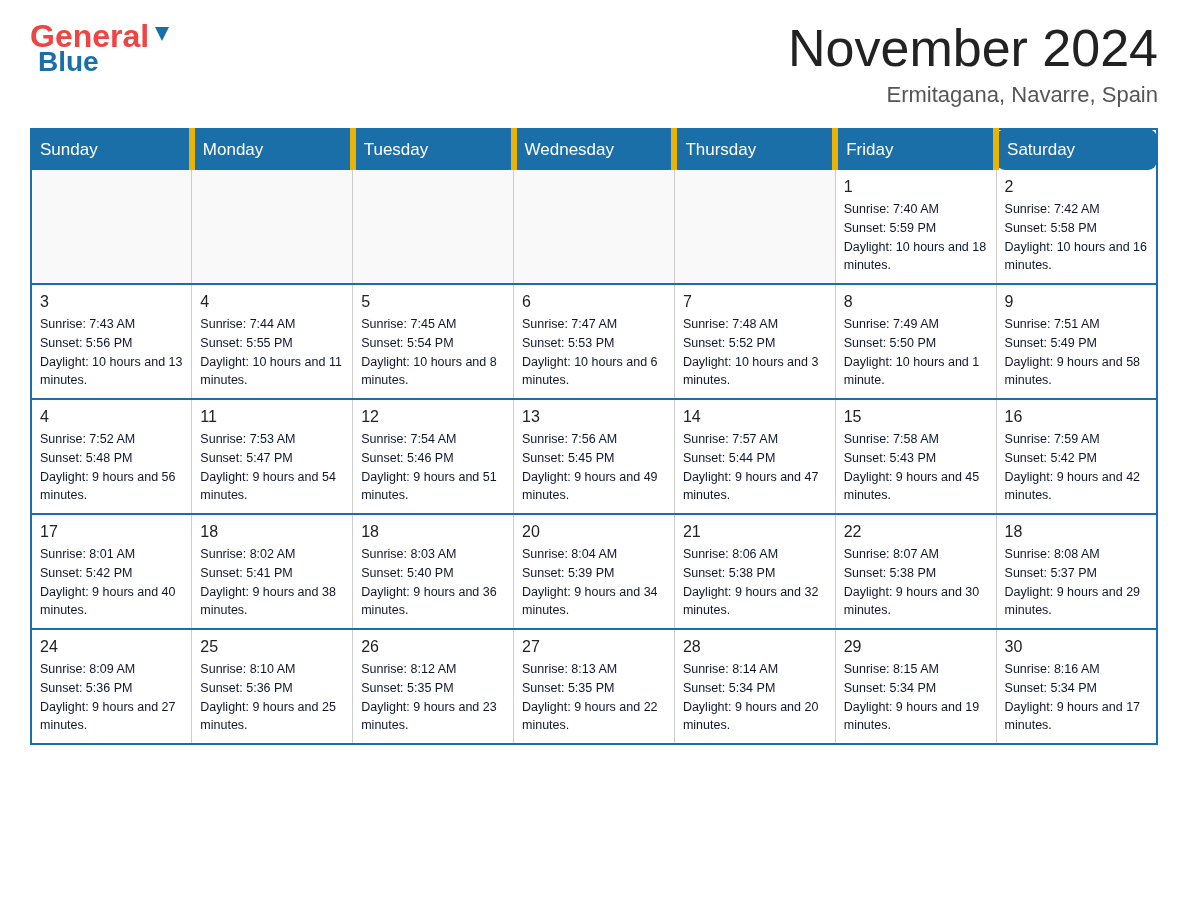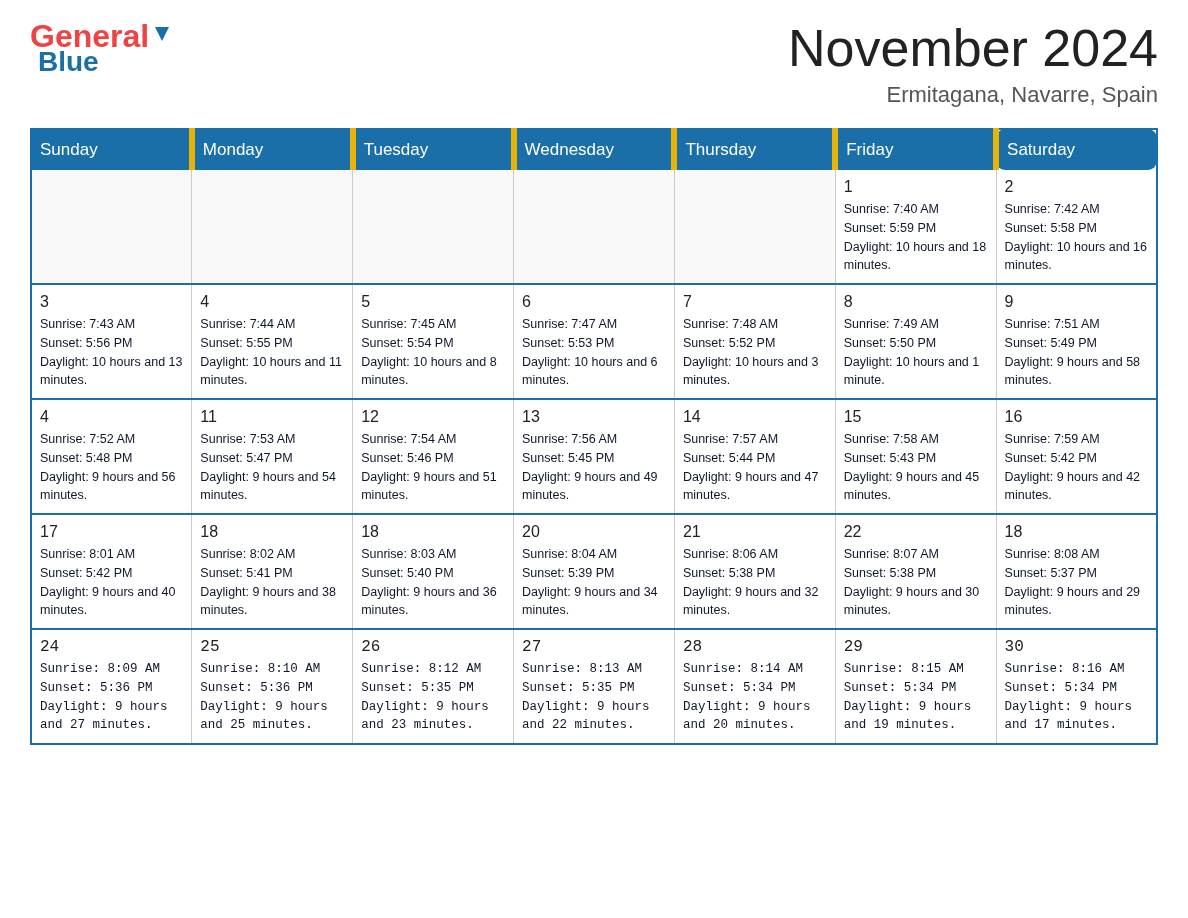--- a/index.html
+++ b/index.html
@@ -74,21 +74,20 @@
       border-bottom: 2px solid #1a6fa8;
       width: 14.28%;
       min-height: 110px;
       height: 110px;
     }
     .calendar tbody tr td:last-child {
       border-right: none;
     }
     .calendar tbody tr:last-child td {
       border-bottom: none;
-      font-family: Liberation Mono, monospace;
     }
     .day-number {
       font-size: 16px;
       font-weight: normal;
       color: #222;
       margin-bottom: 4px;
       display: block;
     }
     .day-info {
       font-size: 12.5px;

